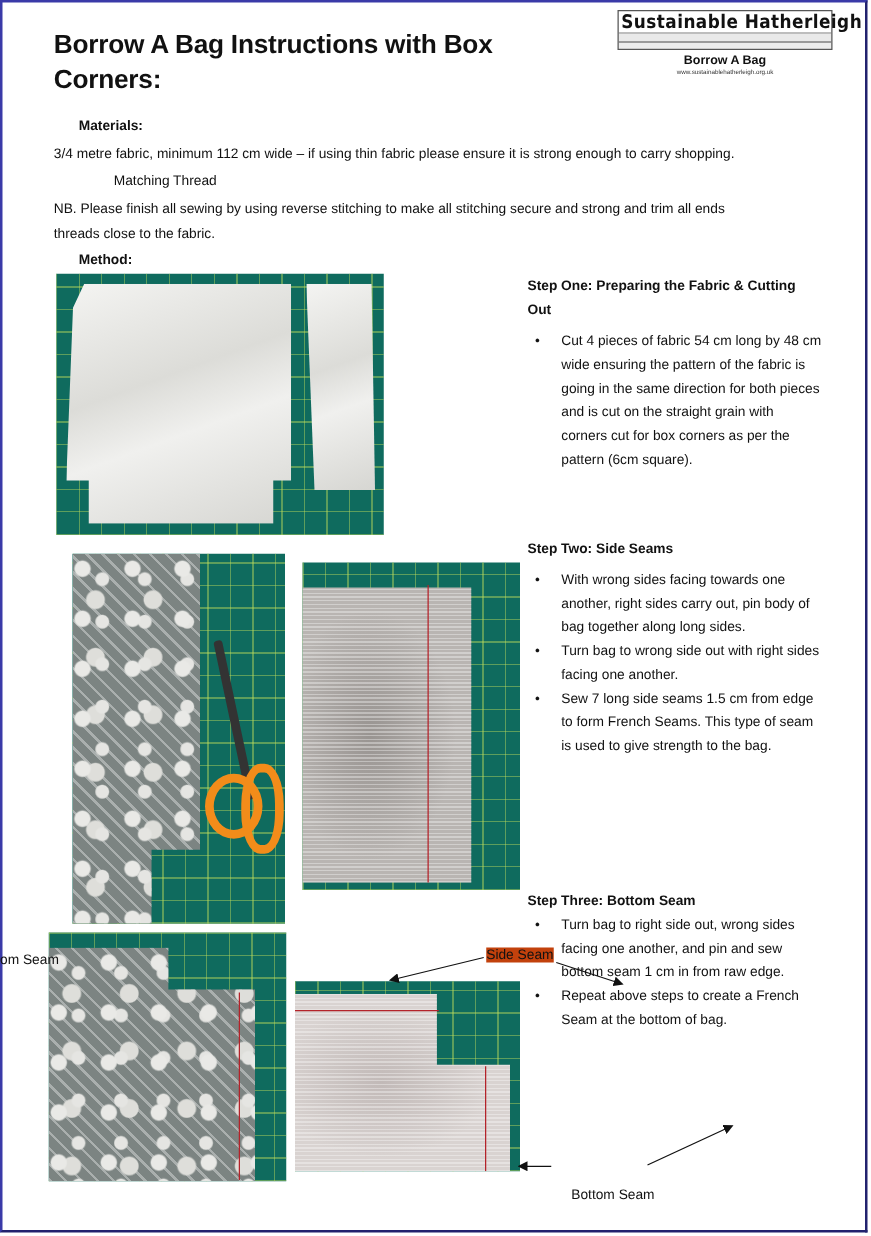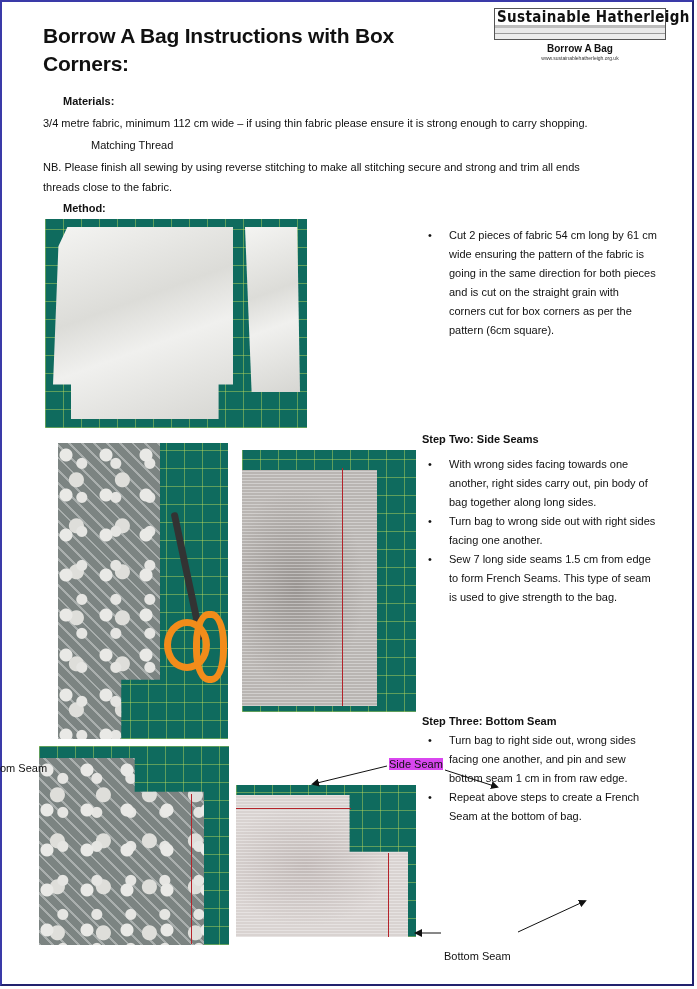--- a/index.html
+++ b/index.html
@@ -83,22 +83,23 @@
   <div class="seam" style="left:152px; top:48px; width:1px; height:150px;"></div>
 </div>
 
 <div class="photo mat" style="left:236px; top:785px; width:180px; height:152px;">
   <div class="linen-light" style="position:absolute; left:0; top:10px; width:172px; height:142px; clip-path:polygon(0 0,66% 0,66% 40%,100% 40%,100% 100%,0 100%);"></div>
   <div class="seam" style="left:0; top:23px; width:115px; height:1px;"></div>
   <div class="seam" style="left:152px; top:68px; width:1px; height:84px;"></div>
 </div>
 
 <div class="step" style="top:220px;">
+  <h3>Step One: Preparing the Fabric &amp; Cutting Out</h3>
   <ul>
-    <li>Cut 2 pieces of fabric 54 cm long by 61 cm wide ensuring the pattern of the fabric is going in the same direction for both pieces and is cut on the straight grain with corners cut for box corners as per the pattern (6cm square).</li>
+    <li>Cut 4 pieces of fabric 54 cm long by 48 cm wide ensuring the pattern of the fabric is going in the same direction for both pieces and is cut on the straight grain with corners cut for box corners as per the pattern (6cm square).</li>
   </ul>
 </div>
 
 <div class="step" style="top:430px;">
   <h3>Step Two: Side Seams</h3>
   <ul>
     <li>With wrong sides facing towards one another, right sides carry out, pin body of bag together along long sides.</li>
     <li>Turn bag to wrong side out with right sides facing one another.</li>
     <li>Sew 7 long side seams 1.5 cm from edge to form French Seams.  This type of seam is used to give strength to the bag.</li>
   </ul>
@@ -106,22 +107,22 @@
 
 <div class="step" style="top:712px;">
   <h3>Step Three: Bottom Seam</h3>
   <ul style="margin-top:0;">
     <li>Turn bag to right side out, wrong sides facing one another, and pin and sew bottom seam 1 cm in from raw edge.</li>
     <li>Repeat above steps to create a French Seam at the bottom of bag.</li>
   </ul>
 </div>
 
 <div class="label" style="left:0; top:762px;">om Seam</div>
-<div class="label" style="left:389px; top:758px; background:#d946ef;">Side Seam</div>
-<div class="label" style="left:444px; top:926px;margin-top:24px;">Bottom Seam</div>
+<div class="label" style="left:389px; top:758px; background:#c2410c;">Side Seam</div>
+<div class="label" style="left:457px; top:926px;margin-top:24px;">Bottom Seam</div>
 
 <svg class="arrows" width="697" height="989">
   <defs>
     <marker id="ah" markerWidth="8" markerHeight="8" refX="6" refY="4" orient="auto">
       <path d="M0,0 L8,4 L0,8 z" fill="#111"></path>
     </marker>
   </defs>
   <line x1="387" y1="766" x2="313" y2="784" stroke="#111" stroke-width="1" marker-end="url(#ah)"></line>
   <line x1="445" y1="770" x2="497" y2="787" stroke="#111" stroke-width="1" marker-end="url(#ah)"></line>
   <line x1="441" y1="933" x2="416" y2="933" stroke="#111" stroke-width="1" marker-end="url(#ah)"></line>

